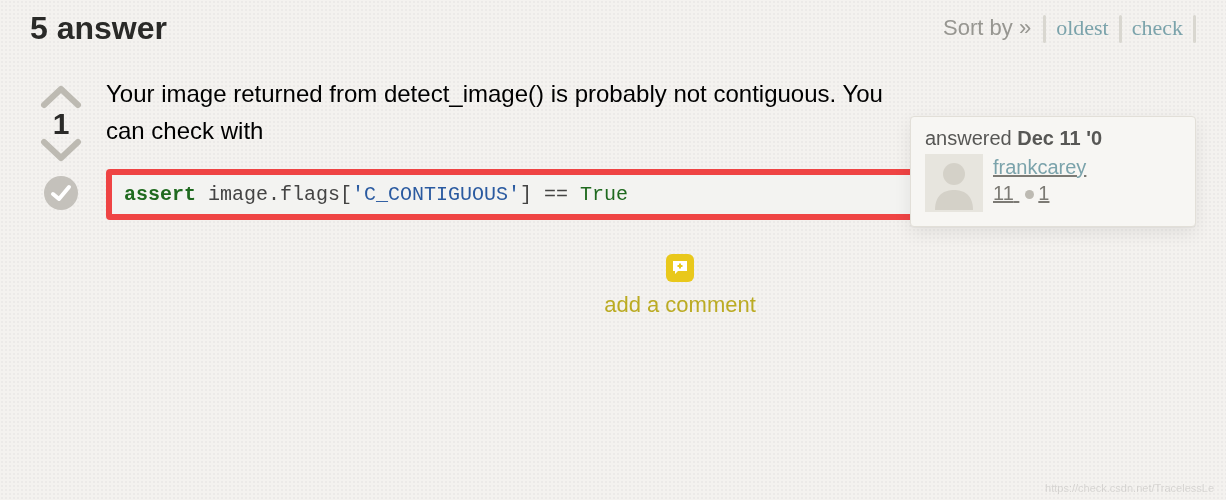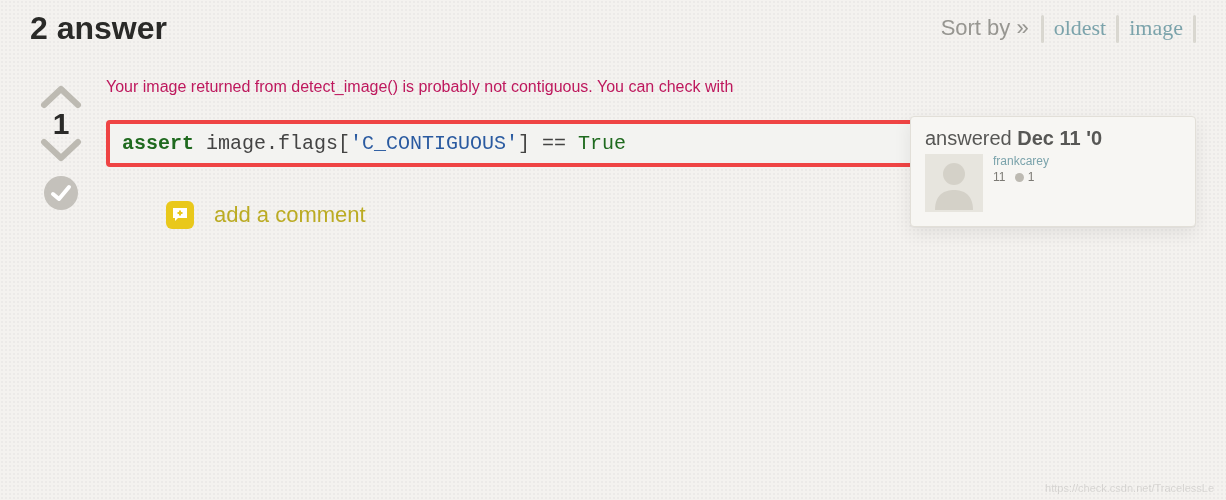--- a/index.html
+++ b/index.html
@@ -29,29 +29,29 @@
 
   .row { display: flex; }
   .votes { width: 62px; flex: 0 0 62px; display: flex; flex-direction: column; align-items: center; padding-top: 8px; }
   .arrow { cursor: pointer; }
   .arrow svg { display: block; }
   .score { font-size: 30px; font-weight: 800; color: #2a2a28; line-height: 1.1; margin: -2px 0; }
   .accept { width: 34px; height: 34px; border-radius: 50%; background: #c4c1bb; display: flex; align-items: center; justify-content: center; margin-top: 12px; cursor: pointer; }
   .accept svg { display: block; }
 
   .body { flex: 1; padding-left: 14px; padding-right: 2px; }
-  .prose { font-size: 16px; line-height: 1.55; color: #be185d; }
+  .prose { font-size: 24px; line-height: 1.55; color: #000000; }
   .prose .para1 { max-width: 780px; }
   .prose .para2 { margin-top: 22px; margin-bottom: 22px; }
 
   .code {
     font-family: "Courier New", Courier, monospace;
     font-size: 20px;
     background: #f3f3f1;
-    border: 4px solid #ef4444;
+    border: 6px solid #ef4444;
     border-radius: 4px;
     padding: 8px 12px;
     margin-top: 20px;
     white-space: pre;
     overflow: hidden;
     color: #444;
   }
   .tok-kw { color: #1f6a1f; font-weight: 600; }
   .tok-str { color: #2a5aa0; }
   .tok-const { color: #1f6a1f; }
@@ -64,43 +64,43 @@
     border: 1px solid #e2dfd8;
     border-radius: 4px;
     padding: 10px 14px 14px 14px;
     box-shadow: 0 6px 18px rgba(0,0,0,0.08), 0 1px 0 rgba(0,0,0,0.03);
   }
   .usercard .line1 { font-size: 20px; color: #575755; }
   .usercard .line1 strong { font-weight: 800; }
   .ucbody { display: flex; gap: 10px; margin-top: 4px; align-items: flex-start; }
   .avatar { width: 58px; height: 58px; background: #e7e5de; display: flex; align-items: center; justify-content: center; }
   .avatar svg { display: block; }
-  .uinfo { font-size: 12px; color: #7c7a74; line-height: 1.3; }
+  .uinfo { font-size: 20px; color: #7c7a74; line-height: 1.3; text-decoration: underline; }
   .username { color: #7ba3ab; cursor: pointer; }
   .badgedot { display: inline-block; width: 9px; height: 9px; border-radius: 50%; background: #bdbab2; margin: 0 4px 0 6px; vertical-align: middle; }
 
-  .addc { display: flex; align-items: center; gap: 20px; margin: 34px 0 0 60px; color: #bbab23; font-size: 22px; cursor: pointer; }
+  .addc { display: flex; align-items: center; gap: 10px; margin: 34px 0 0 60px; color: #bbab23; font-size: 22px; cursor: pointer; flex-direction: column; }
   .addc-icon { width: 28px; height: 28px; border-radius: 6px; background: #e9c81b; display: flex; align-items: center; justify-content: center; }
   .addc-icon svg { display: block; }
 
   .watermark { position: absolute; right: 12px; bottom: 6px; font-size: 11px; color: rgba(0,0,0,0.12); z-index: 2; }
 </style>
 </head>
 <body>
 
 <div class="frame">
 
   <div class="hdr">
-    <h1>2 answer</h1>
+    <h1>5 answer</h1>
     <div class="sortbar">
       <span class="sortlabel">Sort by »</span>
       <span class="pipe"></span>
       <span class="sorttab">oldest</span>
       <span class="pipe"></span>
-      <span class="sorttab">image</span>
+      <span class="sorttab">check</span>
       <span class="pipe"></span>
     </div>
   </div>
 
   <div class="usercard" style="top:116px;">
     <div class="line1">
       <span>answered </span><strong>Dec 11 '0</strong>
     </div>
     <div class="ucbody">
       <div class="avatar">

